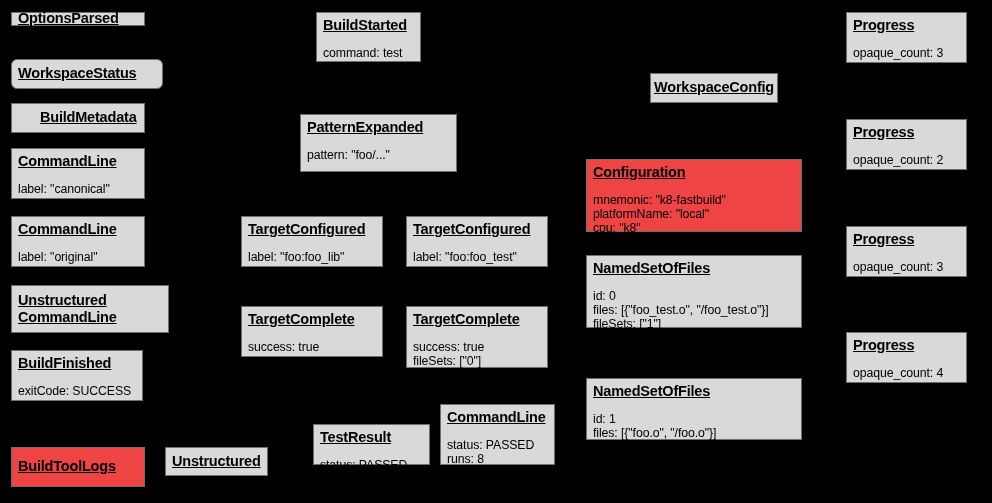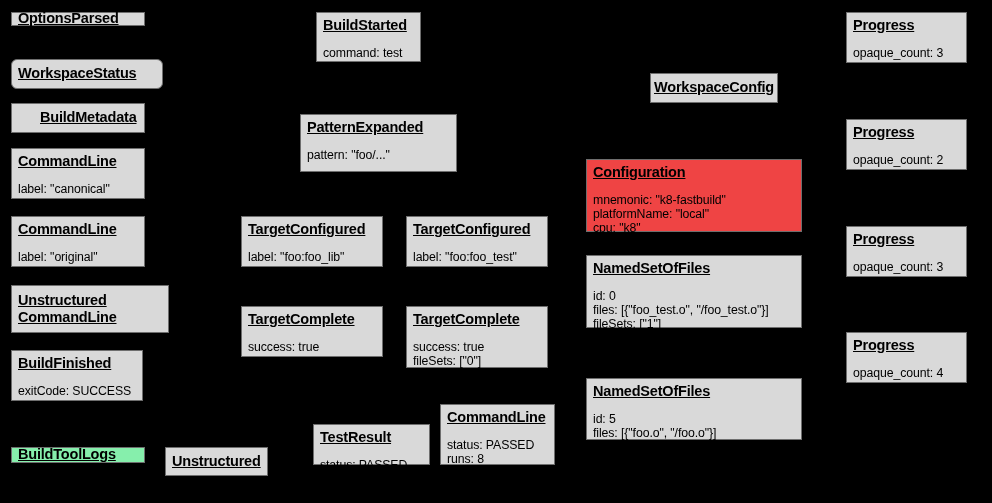--- a/index.html
+++ b/index.html
@@ -161,36 +161,36 @@
     </div>
     <div class="node" style="left: 11px; top: 350px; width: 132px; height: 51px; background: rgb(217, 217, 217); border-color: rgb(110, 110, 110); color: rgb(0, 0, 0);">
       <span class="node-title">BuildFinished</span>
       <span class="node-fields">
         <span class="node-field">exitCode: SUCCESS</span>
       </span>
     </div>
     <div class="node" style="left: 586px; top: 378px; width: 216px; height: 62px; background: rgb(217, 217, 217); border-color: rgb(110, 110, 110); color: rgb(0, 0, 0);">
       <span class="node-title">NamedSetOfFiles</span>
       <span class="node-fields">
-        <span class="node-field">id: 5</span>
+        <span class="node-field">id: 1</span>
         <span class="node-field">files: [{"foo.o", "/foo.o"}]</span>
       </span>
     </div>
     <div class="node" style="left: 440px; top: 404px; width: 115px; height: 61px; background: rgb(217, 217, 217); border-color: rgb(110, 110, 110); color: rgb(0, 0, 0);">
       <span class="node-title">CommandLine</span>
       <span class="node-fields">
         <span class="node-field">status: PASSED</span>
         <span class="node-field">runs: 8</span>
       </span>
     </div>
     <div class="node" style="left: 313px; top: 424px; width: 117px; height: 41px; background: rgb(217, 217, 217); border-color: rgb(110, 110, 110); color: rgb(0, 0, 0);">
       <span class="node-title">TestResult</span>
       <span class="node-fields">
         <span class="node-field">status: PASSED</span>
       </span>
     </div>
-    <div class="node title-only" style="left: 11px; top: 447px; width: 134px; height: 16px; background: #86efac; border-color: rgb(110, 110, 110); color: rgb(0, 0, 0);">
+    <div class="node title-only" style="left: 11px; top: 447px; width: 134px; height: 40px; background: #ef4444; border-color: rgb(110, 110, 110); color: rgb(0, 0, 0);">
       <span class="node-title">BuildToolLogs</span>
     </div>
     <div class="node title-only" style="left: 165px; top: 447px; width: 103px; height: 29px; background: rgb(217, 217, 217); border-color: rgb(110, 110, 110); color: rgb(0, 0, 0);">
       <span class="node-title">Unstructured</span>
     </div>
   </div>
 
 </body></html>

